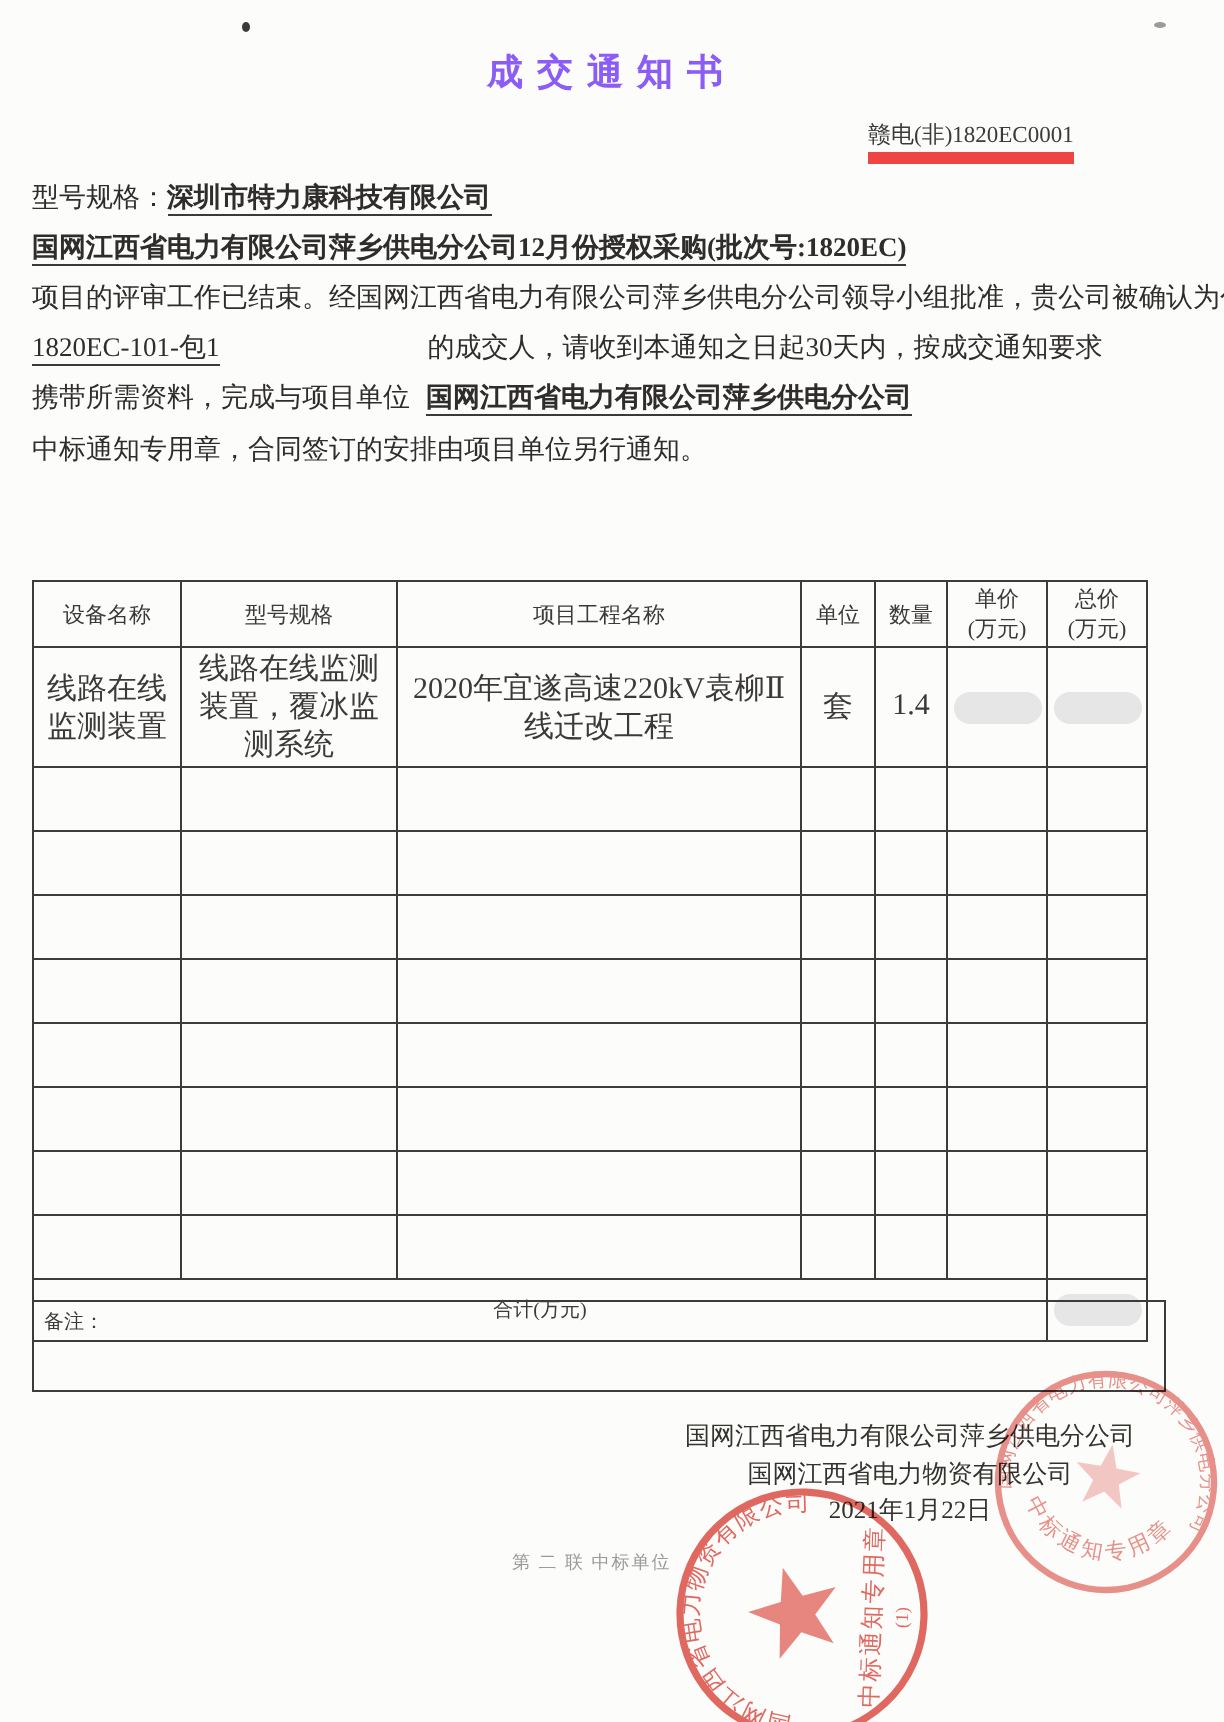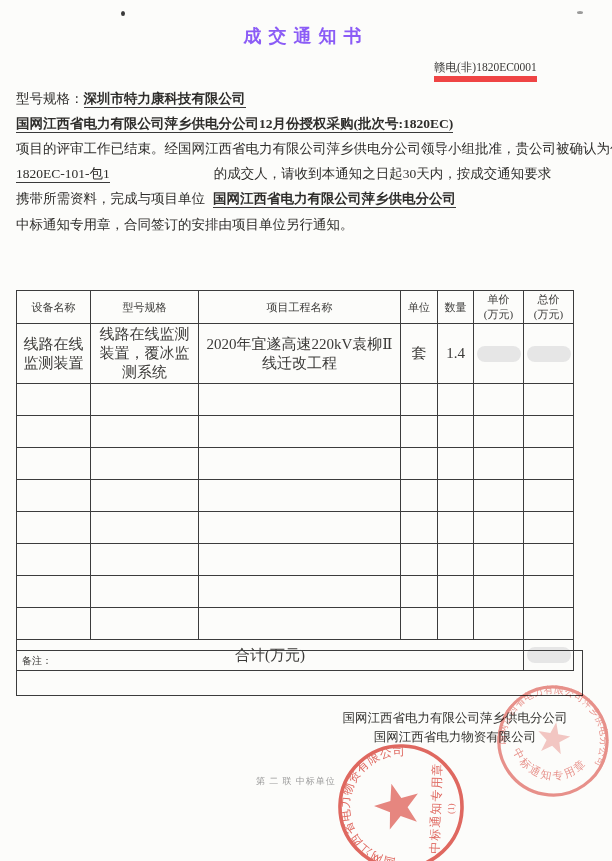--- a/index.html
+++ b/index.html
@@ -32,21 +32,21 @@
     position:absolute;left:16px;top:290px;width:557px;
     border-collapse:collapse;table-layout:fixed;font-size:11px;color:#3b3a38;
   }
   table.award th,table.award td{
     border:1px solid #3c3c3c;text-align:center;vertical-align:middle;
     padding:1px 2px;overflow:hidden;font-weight:normal;
   }
   tr.head-row{height:32px;}
   tr.data-row{height:38px;font-size:15px;}
   tr.empty-row{height:32px;}
-  tr.total-row{height:31px;font-size:15px;}
+  tr.total-row{height:31px;font-size:10px;}
   .blob{width:44px;height:16px;border-radius:9px;background:var(--redaction-gray,#e6e6e6);margin:0 auto;}
   .remark-box{
     position:absolute;left:16px;top:650px;width:567px;height:46px;
     border:1px solid #3c3c3c;box-sizing:border-box;font-size:10px;
     text-align:left;padding:3px 5px;color:#3b3a38;
   }
   .signature{
     position:absolute;left:324px;top:709px;width:262px;text-align:center;
     font-size:12.5px;line-height:18.5px;white-space:nowrap;color:#33322f;
   }
@@ -215,20 +215,21 @@
     </tbody>
   </table>
 
   <div class="remark-box">
     <span>备注：</span>
   </div>
 
   <div class="signature">
     <div>国网江西省电力有限公司萍乡供电分公司</div>
     <div>国网江西省电力物资有限公司</div>
+    <div>2021年1月22日</div>
   </div>
 
   <div class="copy-note">第 二 联  中标单位</div>
 
   <div class="stamp stamp-left">
     <svg viewBox="0 0 150 150" xmlns="http://www.w3.org/2000/svg">
       <defs>
         <path id="ringL" d="M 75,127 A 52,52 0 1 1 75,23 A 52,52 0 1 1 75,127"></path>
       </defs>
       <circle cx="75" cy="75" r="61" fill="none" stroke="#dd4f46" stroke-width="3.6"></circle>

